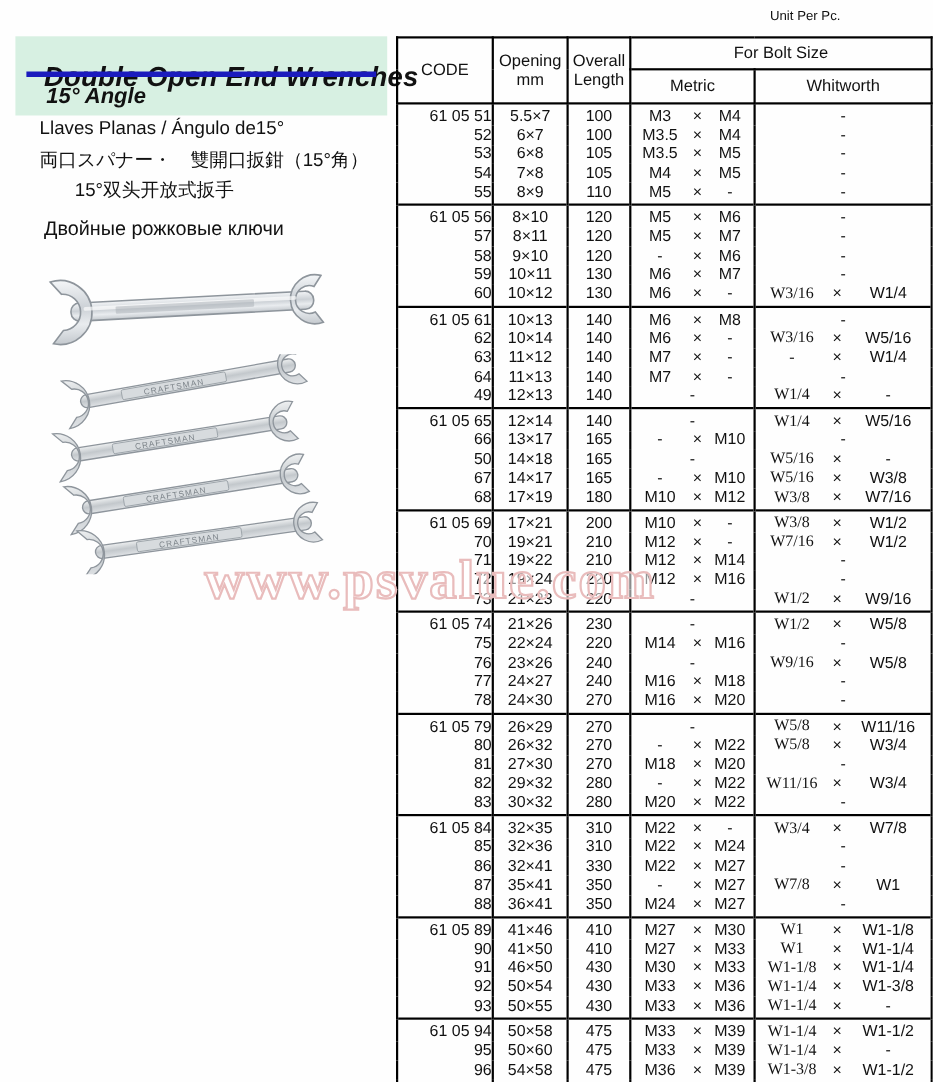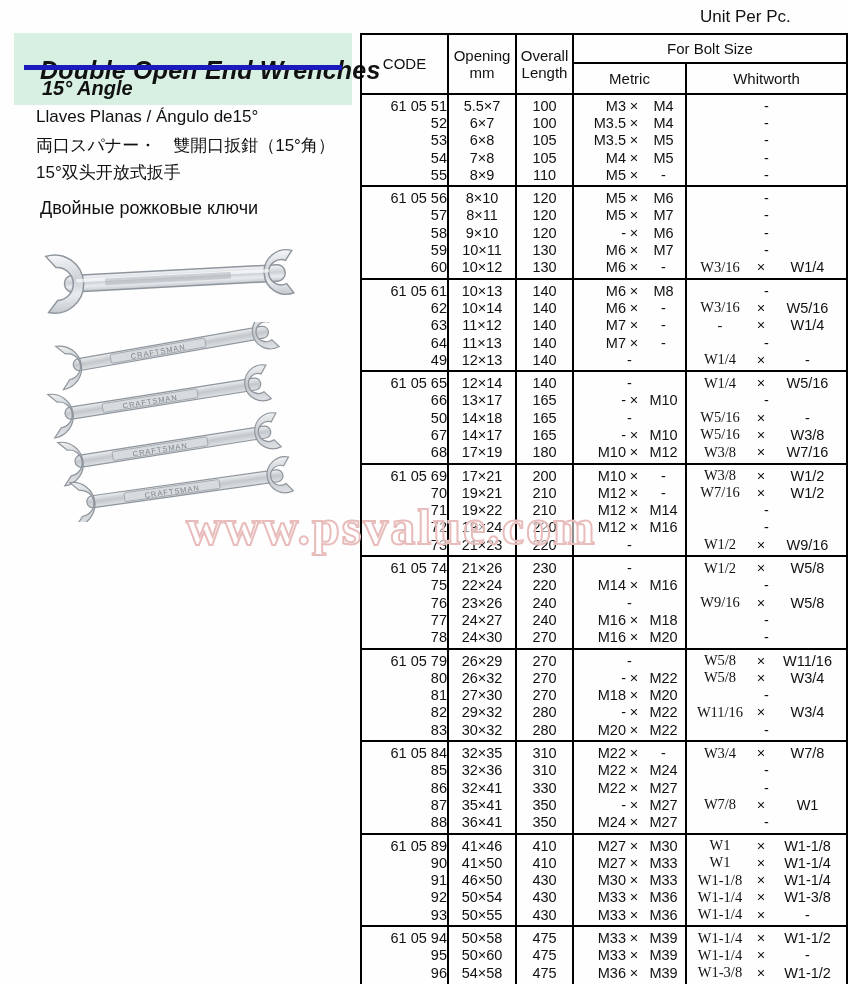--- a/index.html
+++ b/index.html
@@ -21,33 +21,33 @@
   }
   .title-angle{
     position:absolute;left:28px;top:44px;font-size:20px;font-weight:700;font-style:italic;
   }
   .title-korean{
     position:absolute;right:10px;top:38px;font-size:25px;font-weight:700;
   }
   .lang-line{position:absolute;left:36px;font-size:17px;white-space:nowrap;}
   .line-es{top:107px;}
   .line-cjk{top:134px;}
-  .line-cn{top:161px;}
+  .line-cn{top:161px;margin-left:32px;}
   .line-ru{top:198px;left:40px;font-size:18px;}
   
   .wrench-single{position:absolute;left:16px;top:236px;width:310px;height:86px;transform:rotate(-3deg);}
   .wrench-stack{position:absolute;left:18px;top:322px;width:300px;height:200px;}
   
   .watermark{
     position:absolute;left:186px;top:498px;font-family:Liberation Serif, serif;
     font-size:50px;font-weight:700;letter-spacing:2px;color:rgba(255,255,255,0.55);
     -webkit-text-stroke:2px #e9bcbc;z-index:5;white-space:nowrap;
   }
   
-  .unit-label{position:absolute;left:700px;top:7px;font-size:17px;}
+  .unit-label{position:absolute;left:700px;top:7px;font-size:12px;}
   
   table.spec{
     position:absolute;left:360px;top:33px;width:486px;border-collapse:collapse;
     table-layout:fixed;font-size:14.5px;
   }
   table.spec col.c-code{width:87px;}
   table.spec col.c-open{width:68px;}
   table.spec col.c-len{width:57px;}
   table.spec col.c-met{width:113px;}
   table.spec col.c-whit{width:161px;}
@@ -63,21 +63,21 @@
     height:17.3px;padding:0;vertical-align:middle;
   }
   table.spec tbody tr:first-child td{padding-top:2px;}
   table.spec tbody tr:last-child td{padding-bottom:2px;}
   td.code{ text-align:right;padding-right:15px;font-weight:400;white-space:nowrap;}
   td.open,td.len{text-align:center;}
   td.pair .pw{display:flex;align-items:center;}
   td.pair .s1{display:inline-block;text-align:center;}
   td.pair .sx{display:inline-block;width:16px;text-align:center;}
   td.pair .s2{display:inline-block;text-align:center;flex:1;}
-  td.metric .s1{width:52px;text-align:right;}
+  td.metric .s1{width:52px;}
   td.whit .s1{width:66px;font-family:Liberation Serif, serif;}
   td.pair.dash{text-align:center;}
 </style>
 </head>
 <body>
 
 <div class="unit-label">Unit Per Pc.</div>
 
 <div class="title-box">
   <div class="title-main">Double Open End Wrenches</div>

